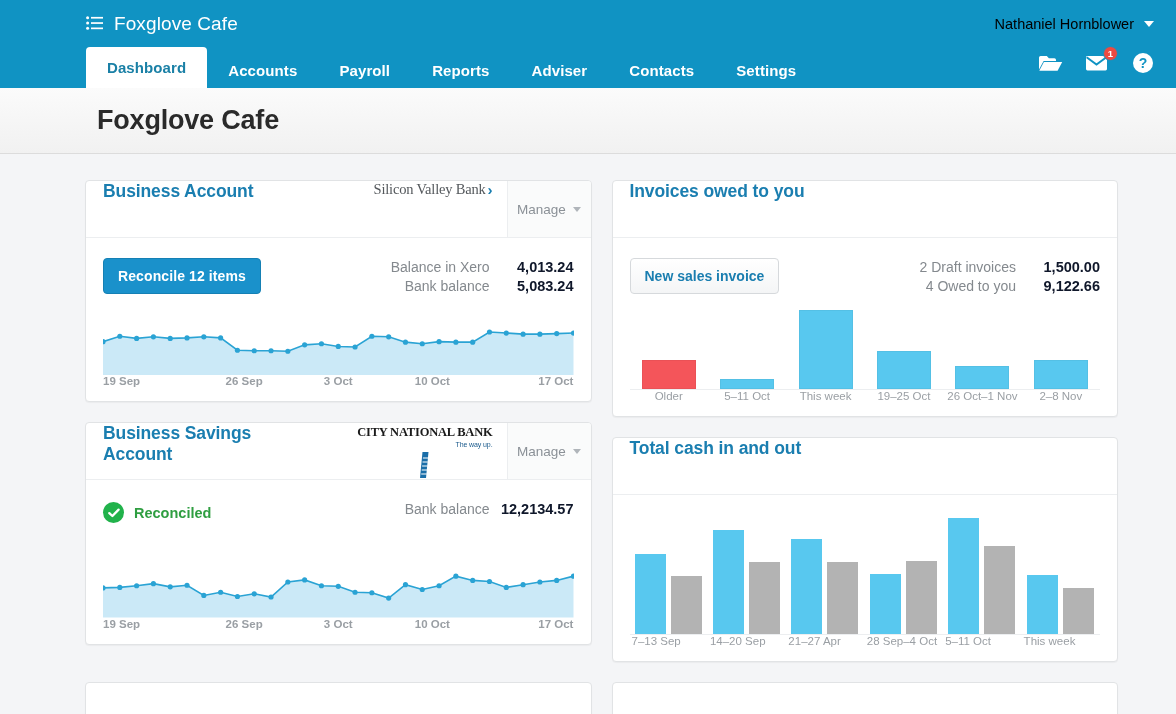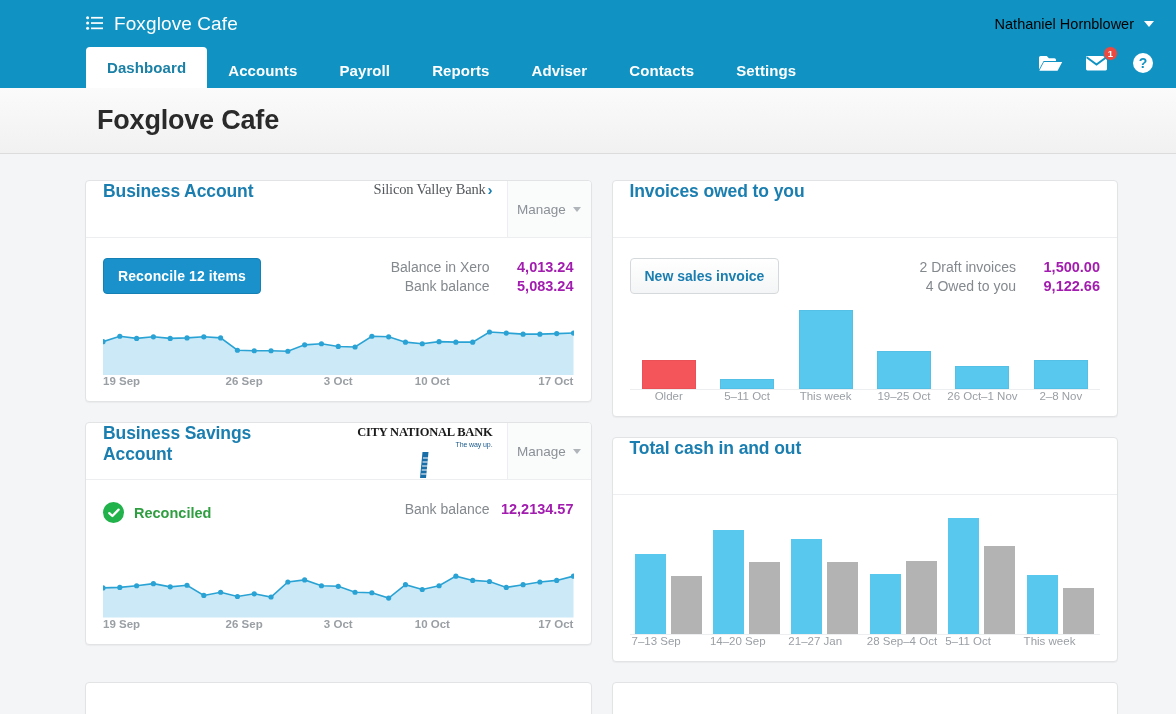--- a/index.html
+++ b/index.html
@@ -217,21 +217,21 @@
     font-weight: bold;
   }
 
   .figs { margin-left: auto; text-align: right; }
   .fig-row {
     display: flex; justify-content: flex-end; align-items: baseline;
     line-height: 19px;
   }
   .fig-label { color: #84898e; font-size: 14px; }
   .fig-value {
-    color: #a21caf; font-size: 14.5px; font-weight: bold;
+    color: #0f172a; font-size: 14.5px; font-weight: bold;
     width: 84px; text-align: right;
   }
 
   
   .chart-area { padding: 0 17px 0 17px; }
   .axis-labels {
     display: flex;
     padding: 0 17px 14px 17px;
     position: relative;
     font-weight: bold;
@@ -628,21 +628,21 @@
             </div>
             <div class="pair-slot">
               <div class="bar-in" style="height: 59px; background: rgb(88, 200, 239);"></div>
               <div class="bar-out" style="height: 46px; background: rgb(179, 179, 179);"></div>
             </div>
           </div>
       </div>
       <div class="bar-axis left-align">
         <span class="axis-lbl">7–13 Sep</span>
         <span class="axis-lbl">14–20 Sep</span>
-        <span class="axis-lbl">21–27 Jan</span>
+        <span class="axis-lbl">21–27 Apr</span>
         <span class="axis-lbl">28 Sep–4 Oct</span>
         <span class="axis-lbl">5–11 Oct</span>
         <span class="axis-lbl">This week</span>
       </div>
     </div>
 
   </div>
 </div>
 
 <div class="dash-bottom">

